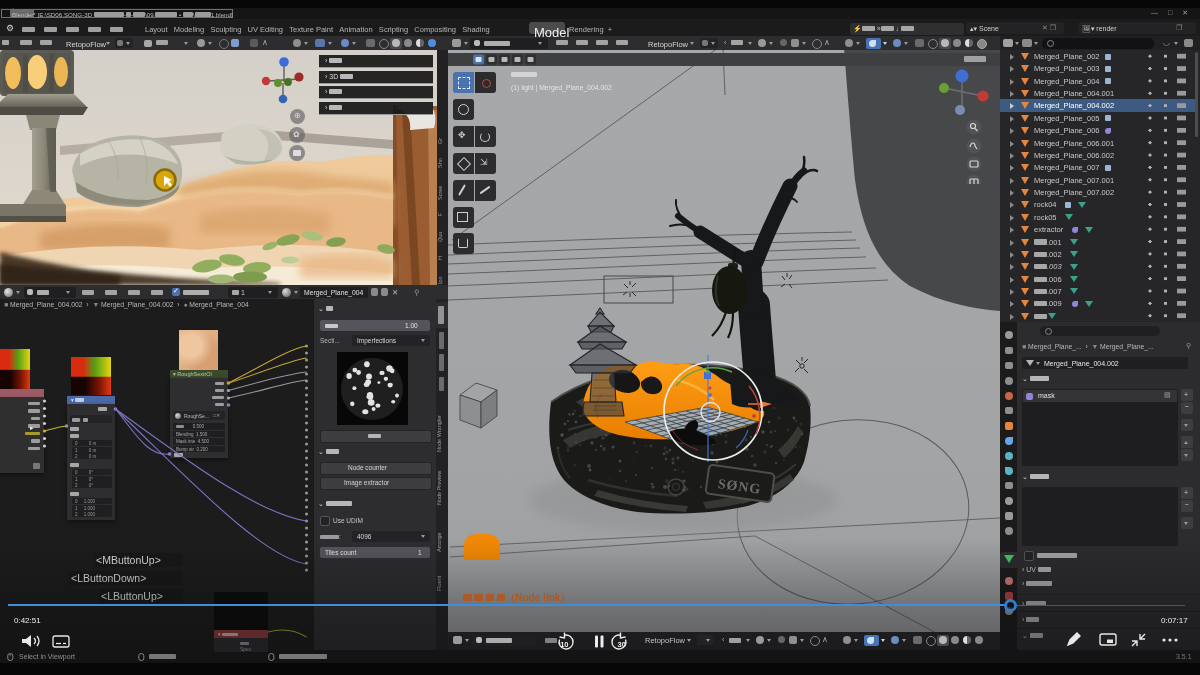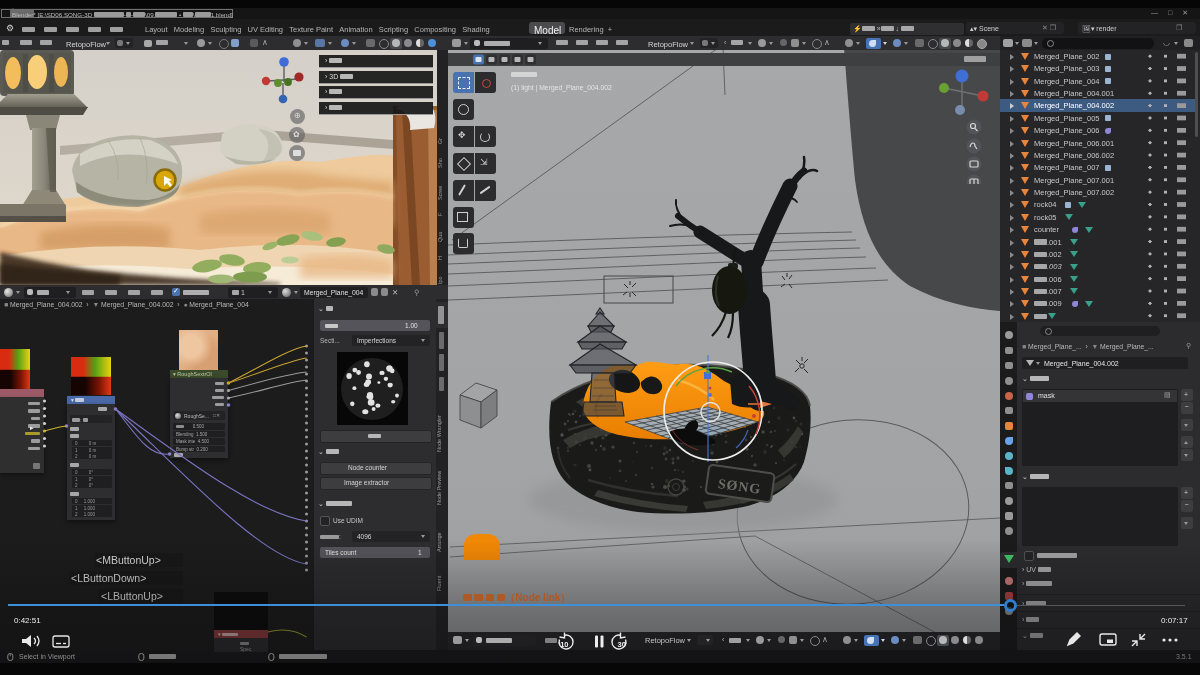--- a/index.html
+++ b/index.html
@@ -34,21 +34,21 @@
 <div class="a" style="left:10px;top:3px;color:#f0f0f0;font-size:9px;">←</div>
 <div class="a" style="left:1px;top:9px;width:232px;height:9px;border:1px solid #707070;box-sizing:border-box;"></div>
 <div class="a" style="left:10px;top:10px;width:24px;height:7px;background:#6a6a6a;"></div>
 <div class="a txt" style="left:12px;top:10.5px;font-size:6.2px;color:#bdbdbd;">Blender* [E:\SD06.SONG-3D <i class="cj" style="width:30px"></i>-<i class="cj" style="width:5px"></i>-<i class="cj" style="width:12px"></i>\09.<i class="cj" style="width:22px"></i> • <i class="cj" style="width:10px"></i>\<i class="cj" style="width:16px"></i>1.blend]</div>
 <div class="a txt" style="right:8px;top:9px;font-size:7px;color:#9a9a9a;letter-spacing:4px;">— □ ✕</div>
 
 <div class="a txt" style="left:6px;top:23px;font-size:9px;color:#d0d0d0;">⚙</div>
 <div class="a txt" style="left:22px;top:25px;font-size:7.5px;color:#c0c0c0;word-spacing:7px;"><i class="cj" style="width:13px"></i> <i class="cj" style="width:13px"></i> <i class="cj" style="width:13px"></i> <i class="cj" style="width:13px"></i> <i class="cj" style="width:13px"></i></div>
 <div class="a txt" style="left:145px;top:25px;font-size:7.5px;color:#b5b5b5;">Layout&nbsp;&nbsp;&nbsp;Modeling&nbsp;&nbsp;&nbsp;Sculpting&nbsp;&nbsp;&nbsp;UV Editing&nbsp;&nbsp;&nbsp;Texture Paint&nbsp;&nbsp;&nbsp;Animation&nbsp;&nbsp;&nbsp;Scripting&nbsp;&nbsp;&nbsp;Compositing&nbsp;&nbsp;&nbsp;Shading&nbsp;&nbsp;</div>
 <div class="a" style="left:529px;top:22px;width:36px;height:12px;background:#4b4b4d;border-radius:3px;"></div>
-<div class="a txt" style="left:534px;top:25px;font-size:10px;color:#f0f0f0;">Model</div>
+<div class="a txt" style="left:534px;top:25px;font-size:13px;color:#f0f0f0;">Model</div>
 <div class="a txt" style="left:569px;top:25px;font-size:7.5px;color:#b5b5b5;">Rendering&nbsp;&nbsp;+</div>
 
 <div class="a" style="left:849px;top:22px;width:114px;height:12px;background:#2f2f31;border:1px solid #1a1a1a;border-radius:3px;"></div>
 <div class="a txt" style="left:853px;top:24.5px;font-size:7px;color:#c5c5c5;">⚡<i class="cj" style="width:13px"></i> »<i class="cj" style="width:13px"></i> ↓ <i class="cj" style="width:13px"></i></div>
 <div class="a" style="left:966px;top:22px;width:98px;height:12px;background:#232325;border-radius:3px;"></div>
 <div class="a txt" style="left:970px;top:24.5px;font-size:7px;color:#cfcfcf;">▴▾ Scene</div>
 <div class="a txt" style="left:1042px;top:24px;font-size:7px;color:#8a8a8a;">✕ ❐</div>
 <div class="a" style="left:1078px;top:22px;width:118px;height:12px;background:#232325;border-radius:3px;"></div>
 <div class="a txt" style="left:1082px;top:24.5px;font-size:7px;color:#cfcfcf;">🖼▾ render</div>
 <div class="a txt" style="left:1176px;top:24px;font-size:7px;color:#8a8a8a;">❐</div>
@@ -1008,21 +1008,21 @@
       </div>
 <div class="orow" style="top:210.7px;">
         <div class="tri"></div>
         <div class="mesh"></div>
         <div class="nm">rock05</div>
         <div class="dt" style="left:65px;"></div>
       </div>
 <div class="orow" style="top:223.1px;">
         <div class="tri"></div>
         <div class="mesh"></div>
-        <div class="nm">counter</div>
+        <div class="nm">extractor</div>
         <div class="pn" style="left:72px;"></div>
         <div class="dt" style="left:85px;"></div>
       </div>
 <div class="orow" style="top:235.5px;">
         <div class="tri"></div>
         <div class="mesh"></div>
         <div class="nm"><i class="cj" style="width:13px"></i>.001</div>
         <div class="dt" style="left:70px;"></div>
       </div>
 <div class="orow" style="top:247.8px;">

